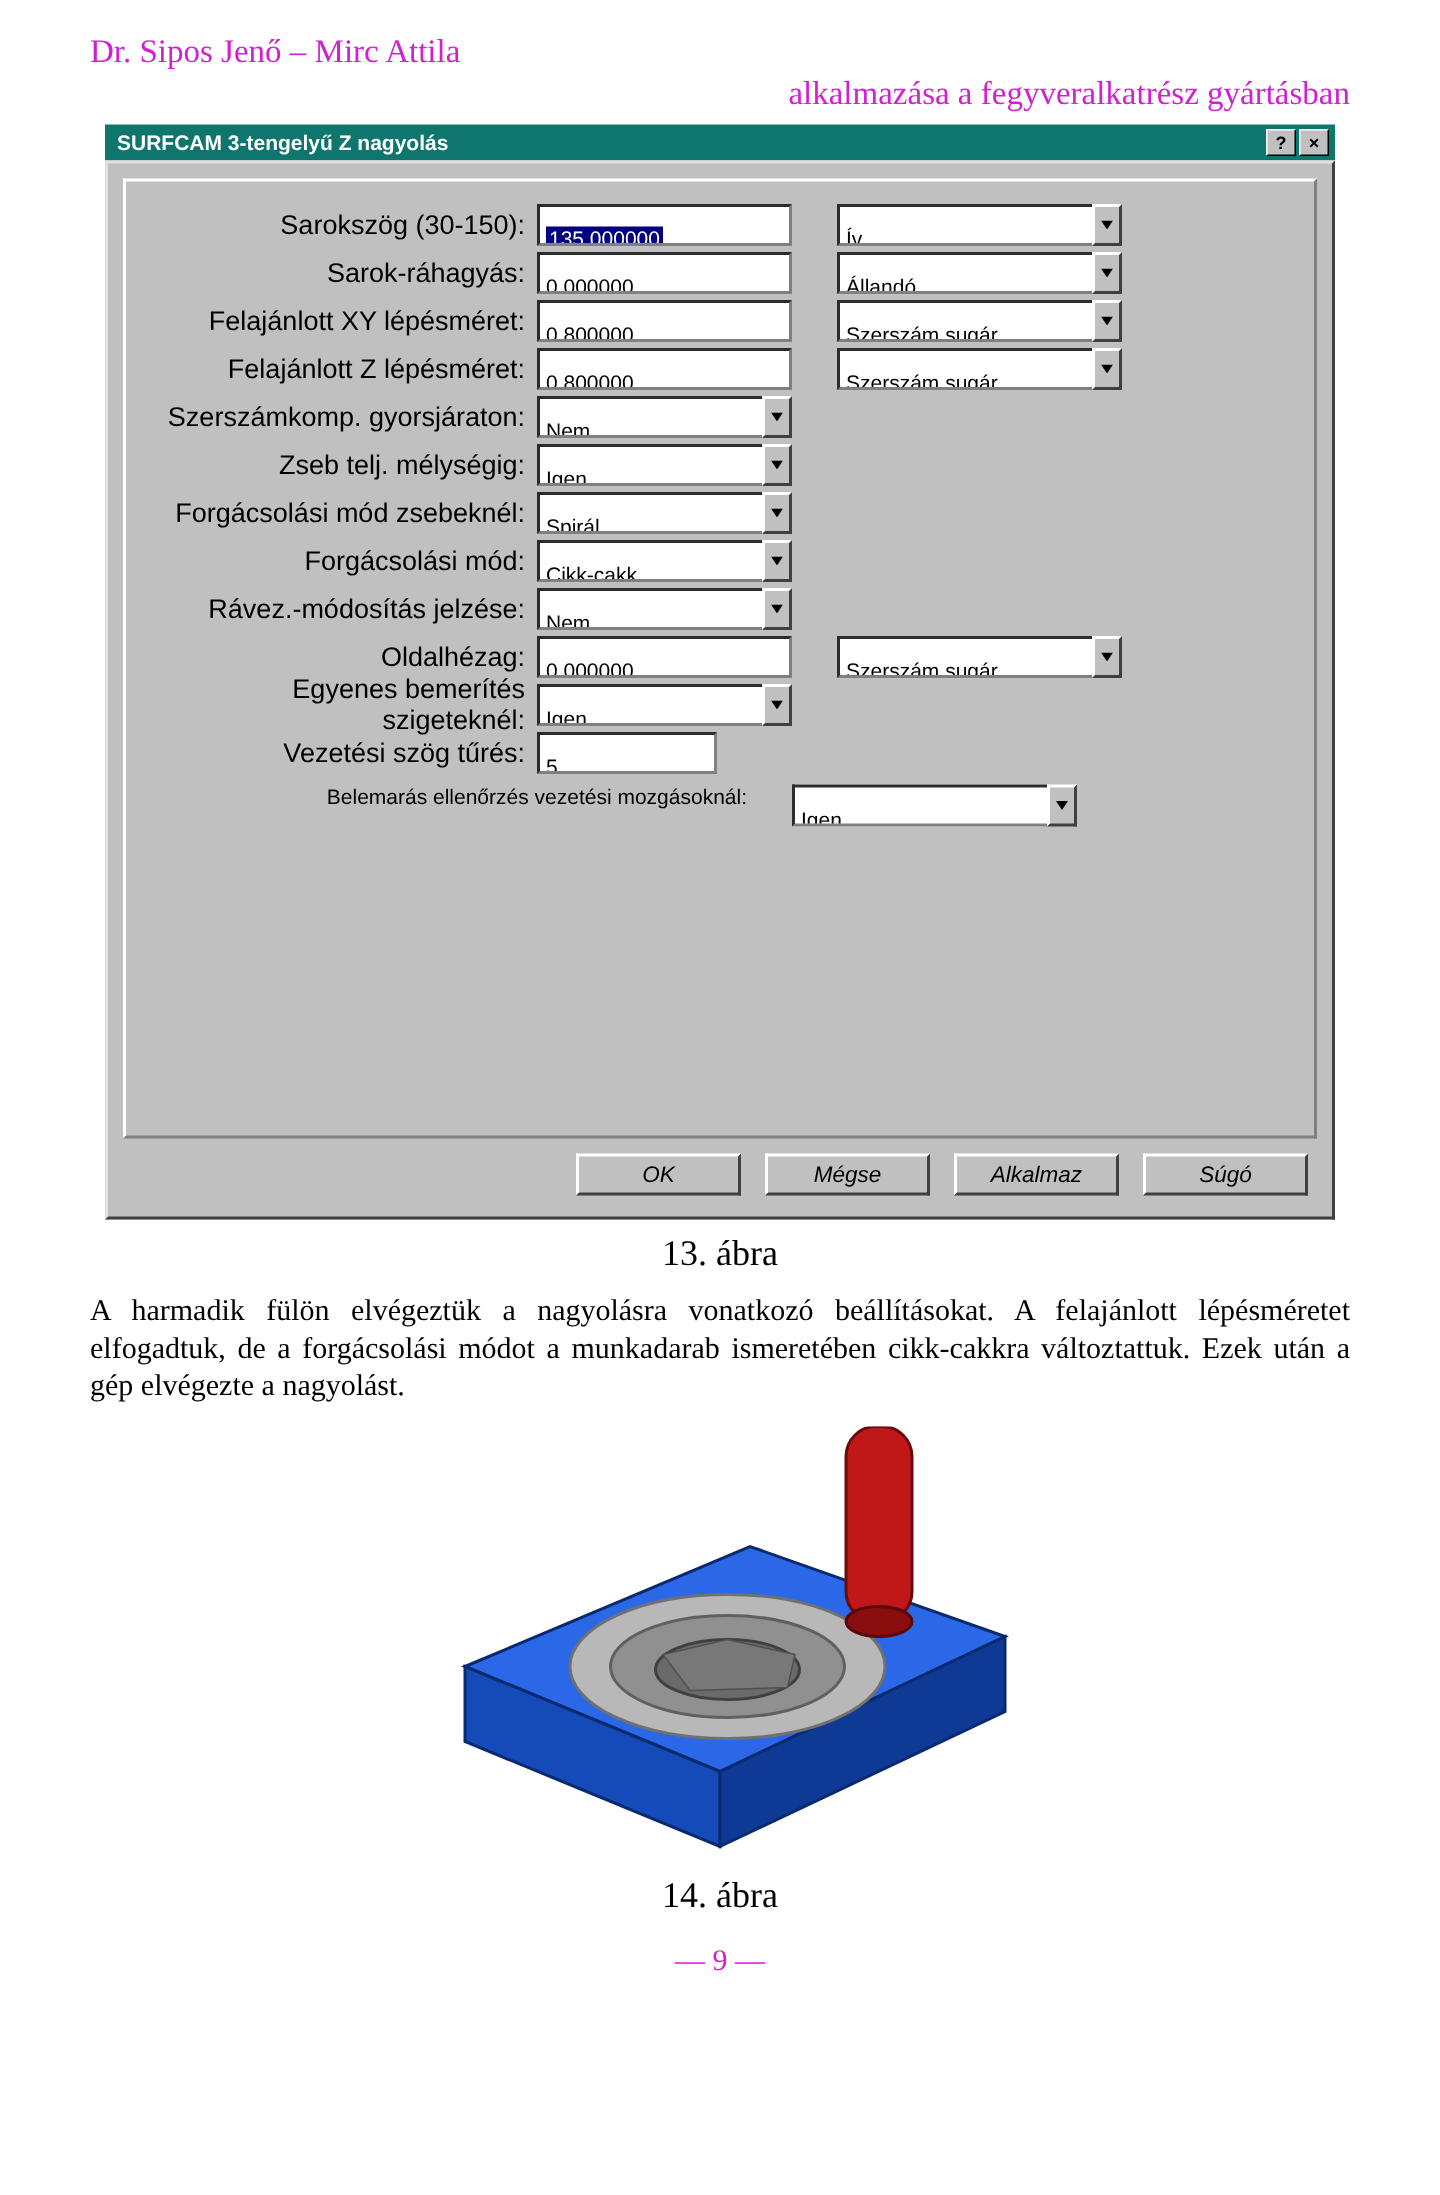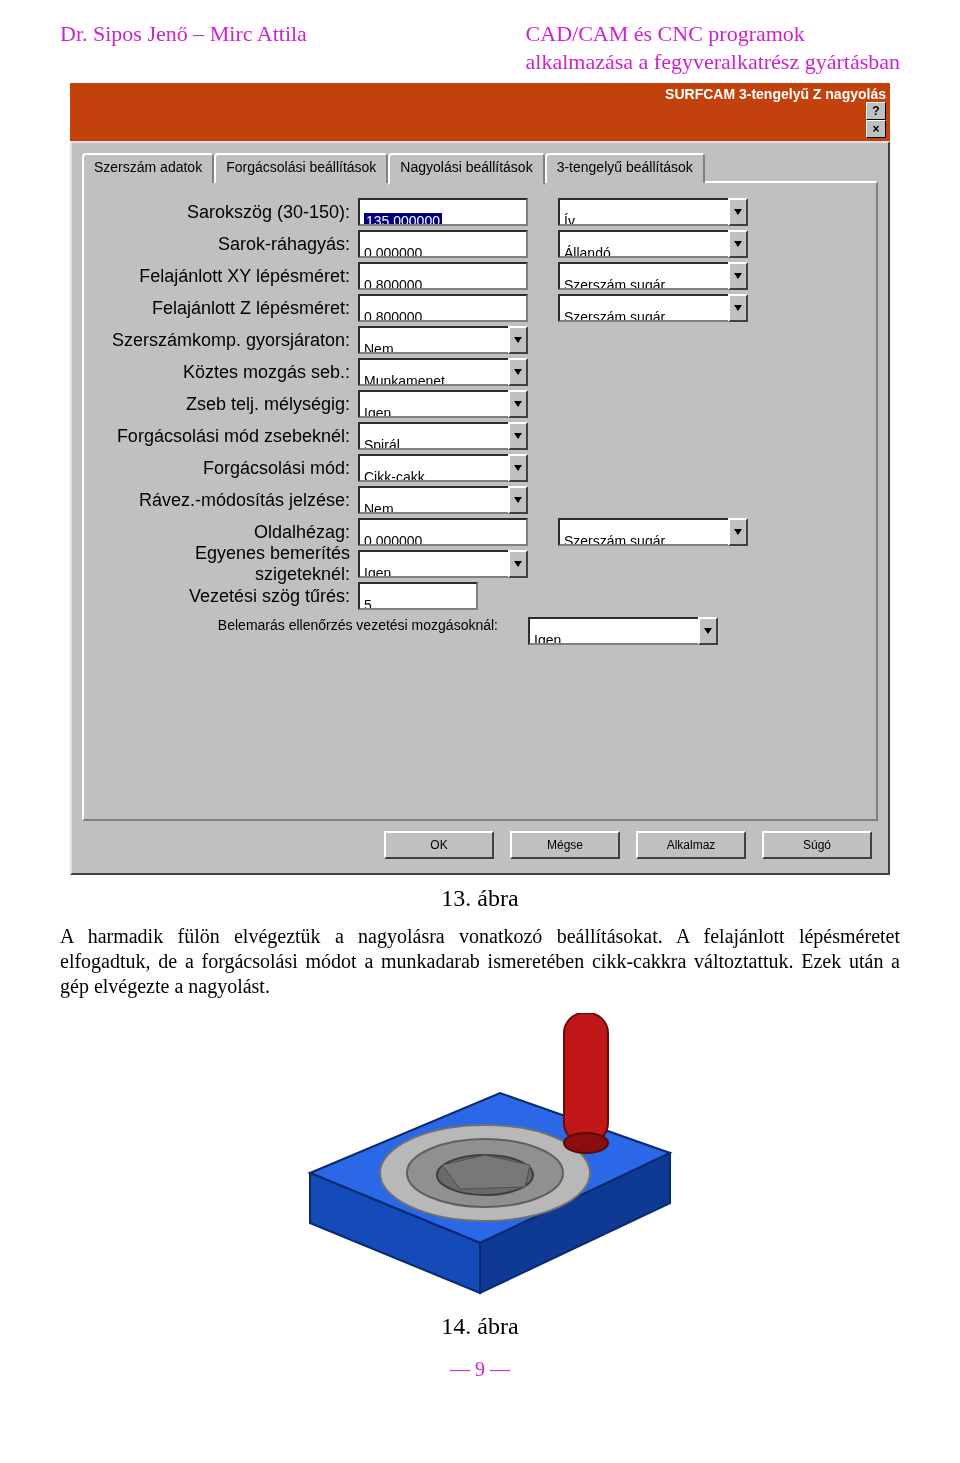--- a/index.html
+++ b/index.html
@@ -24,27 +24,26 @@
   .header-left { flex: 0 0 auto; }
   .header-right { flex: 0 0 auto; text-align: left; max-width: 510px; }
   .dialog {
     margin: 0 auto;
     width: 820px;
     font-family: "MS Sans Serif", Tahoma, Arial, sans-serif;
     font-size: 14px;
     color: #000;
   }
   .titlebar {
-    background: #c2410c;
+    background: #0f766e;
     color: #fff;
     display: flex;
-    align-items: flex-end;
+    align-items: center;
     padding: 3px 4px;
     font-weight: bold;
-    flex-direction: column;
   }
   .titlebar-text { flex: 1; padding-left: 4px; }
   .titlebar-btn {
     width: 20px; height: 18px;
     background: #c0c0c0;
     border: 1px solid #000;
     border-top-color: #fff;
     border-left-color: #fff;
     margin-left: 2px;
     display: flex; align-items: center; justify-content: center;
@@ -138,21 +137,22 @@
     margin-top: 10px;
     padding-right: 6px;
   }
   .btn {
     width: 110px; height: 28px;
     background: #c0c0c0;
     border: 2px solid #fff;
     border-right-color: #404040;
     border-bottom-color: #404040;
     display: flex; align-items: center; justify-content: center;
-    font-size: 12px;
+    font-size: 15px;
+    font-style: italic;
   }
   .caption {
     text-align: center;
     font-size: 24px;
     margin: 10px 0 12px 0;
   }
   .paragraph {
     font-size: 20px;
     text-align: justify;
     line-height: 1.25;
@@ -189,39 +189,33 @@
   }
 </style>
 </head>
 <body>
 
 <div class="page">
 
   <div class="header-row">
     <div class="header-left">Dr. Sipos Jenő – Mirc Attila</div>
     <div class="header-right">
-      <span>CAD/CAM és CNC programok</span><br>
+      <br>
       <span>alkalmazása a fegyveralkatrész gyártásban</span>
     </div>
   </div>
 
   <div class="dialog">
     <div class="titlebar">
       <span class="titlebar-text">SURFCAM 3-tengelyű Z nagyolás</span>
       <span class="titlebar-btn">?</span>
       <span class="titlebar-btn">×</span>
     </div>
     <div class="dlg-body">
 
-      <div class="tabs">
-        <div class="tab">Szerszám adatok</div>
-        <div class="tab">Forgácsolási beállítások</div>
-        <div class="tab active">Nagyolási  beállítások</div>
-        <div class="tab">3-tengelyű beállítások</div>
-      </div>
 
       <div class="tab-panel">
 
         <div class="row">
           <div class="lbl">Sarokszög (30-150):</div>
           <div class="inp col1"><span class="sel-highlight">135.000000</span></div>
           <div class="combo col2">
             <div class="inp">Ív</div>
             <div class="dd">
                 <svg viewBox="0 0 8 6">
@@ -275,31 +269,20 @@
           <div class="combo col1">
             <div class="inp">Nem</div>
             <div class="dd">
                 <svg viewBox="0 0 8 6">
                   <polygon points="0,0 8,0 4,6" fill="#000"></polygon>
                 </svg>
               </div>
           </div>
         </div>
 
-        <div class="row">
-          <div class="lbl">Köztes mozgás seb.:</div>
-          <div class="combo col1">
-            <div class="inp">Munkamenet</div>
-            <div class="dd">
-                <svg viewBox="0 0 8 6">
-                  <polygon points="0,0 8,0 4,6" fill="#000"></polygon>
-                </svg>
-              </div>
-          </div>
-        </div>
 
         <div class="row">
           <div class="lbl">Zseb telj. mélységig:</div>
           <div class="combo col1">
             <div class="inp">Igen</div>
             <div class="dd">
                 <svg viewBox="0 0 8 6">
                   <polygon points="0,0 8,0 4,6" fill="#000"></polygon>
                 </svg>
               </div>

